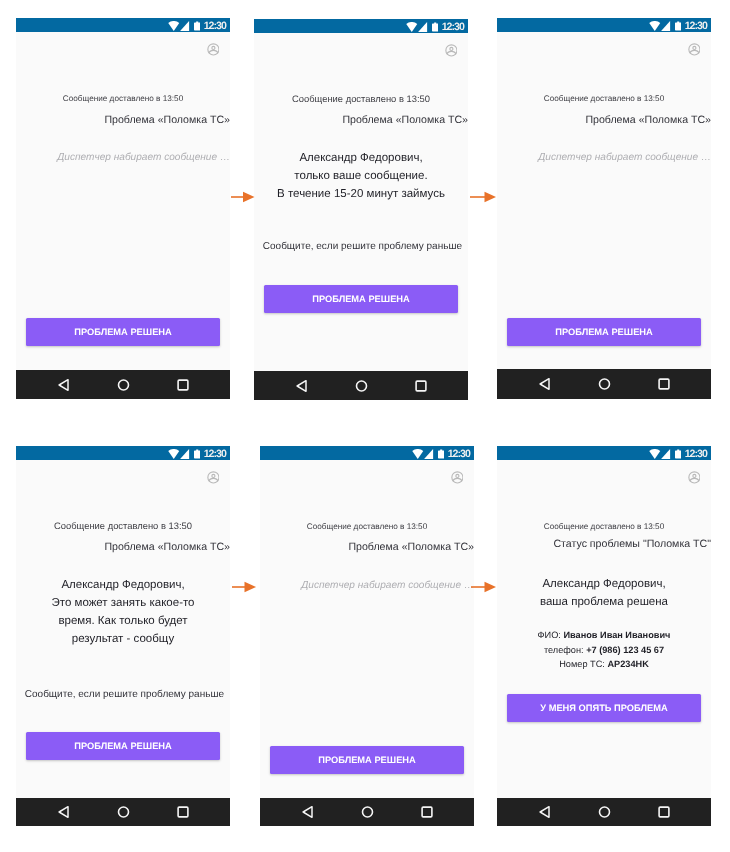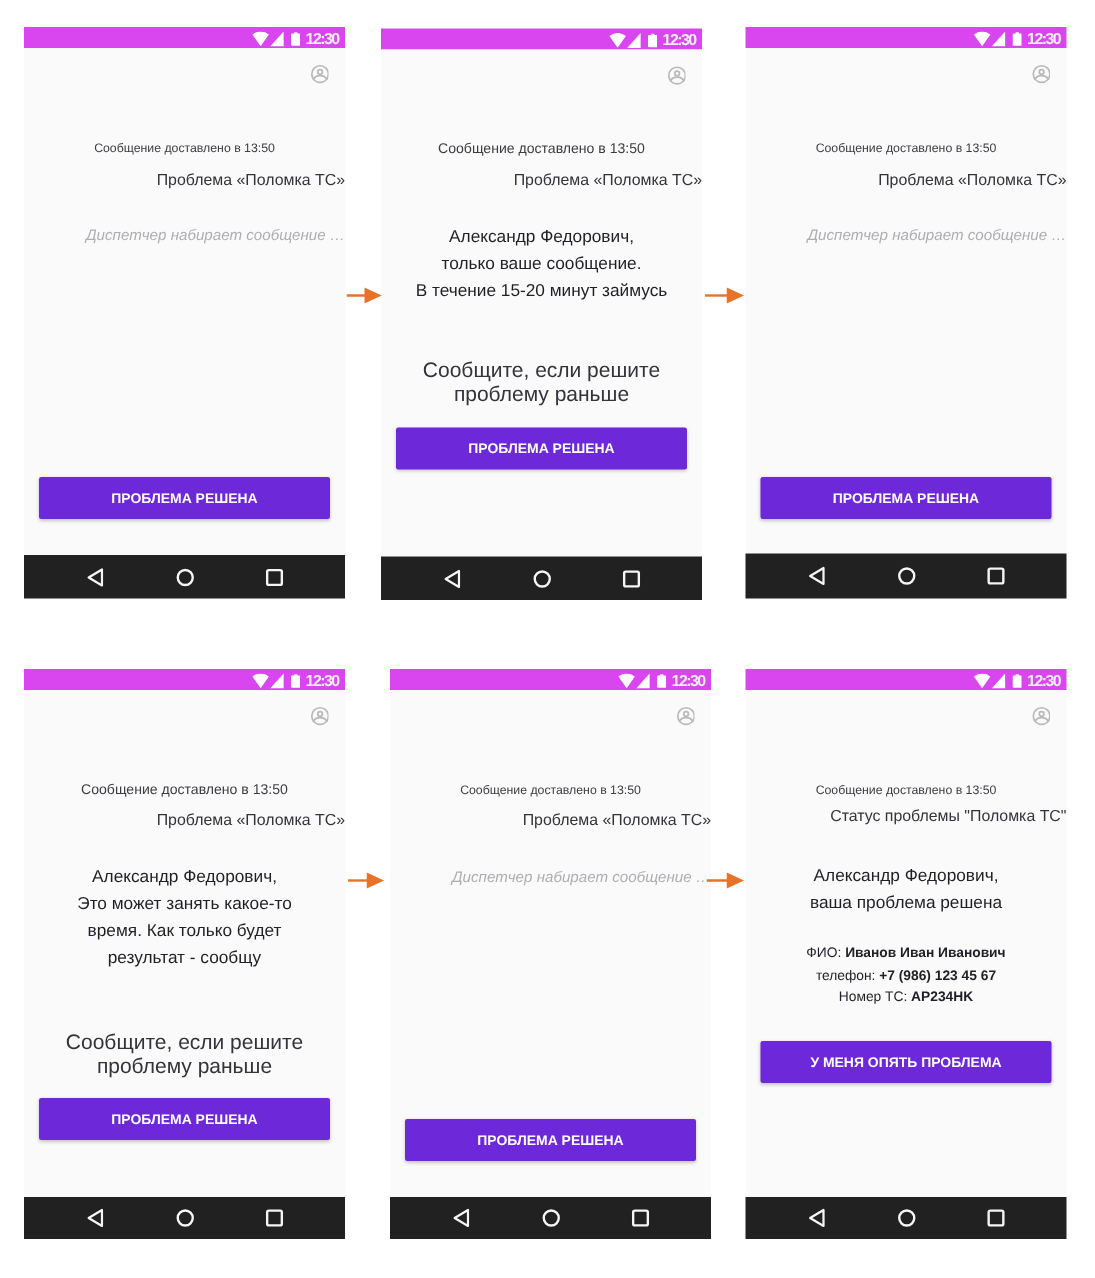--- a/index.html
+++ b/index.html
@@ -3,39 +3,39 @@
 <meta charset="utf-8">
 <title>Driver chat flow</title>
 <style>
   html,body{margin:0;padding:0;background:#ffffff;}
   body{width:730px;height:852px;font-family:"Liberation Sans",sans-serif;position:relative;overflow:hidden;
        -webkit-font-smoothing:antialiased;text-rendering:geometricPrecision;}
   .board{position:absolute;left:0;top:0;width:730px;height:852px;}
 
   
   .phone{position:absolute;width:214px;}
-  .statusbar{position:relative;height:14px;background:#d946ef;}
+  .statusbar{position:relative;height:14px;background:#0369a1;}
   .sb-right{position:absolute;right:4.2px;top:2.5px;height:10px;display:flex;align-items:flex-end;}
   .sb-icon{display:block;}
   .sb-time{color:#efefef;font-size:10.6px;font-weight:bold;line-height:10px;margin-left:3.7px;letter-spacing:-1.0px;position:relative;top:0.6px;}
   .screen{position:relative;background:#fafafa;height:339px;overflow:hidden;}
   .navbar{height:28px;background:#212121;position:relative;}
   .nav-ic{position:absolute;top:50%;transform:translateY(-50%);}
 
   
   .avatar{position:absolute;right:10.6px;top:11.4px;}
   .delivered{position:absolute;left:0;right:0;text-align:center;color:#3c3c42;font-size:8.2px;line-height:10px;white-space:nowrap;}
   .title{position:absolute;left:0;right:0;text-align:right;color:#33333a;font-size:10.6px;line-height:13px;white-space:nowrap;}
   .typing{position:absolute;left:0;right:0;text-align:right;color:#aeaeb2;font-style:italic;font-size:10.1px;line-height:13px;white-space:nowrap;}
   .msg{position:absolute;left:0;right:0;text-align:center;color:#1f1f26;font-size:11.5px;font-weight:normal;line-height:18px;white-space:nowrap;}
-  .note{position:absolute;left:6px;right:6px;text-align:center;color:#33333a;font-size:14px;line-height:15.6px;}
+  .note{position:absolute;left:6px;right:6px;text-align:right;color:#33333a;font-size:10px;line-height:15.6px;}
   .detail-head{position:absolute;left:0;right:0;text-align:center;color:#1f1f26;font-size:9.2px;font-weight:bold;line-height:14.4px;white-space:nowrap;}
   .detail-rows{position:absolute;left:0;right:0;text-align:center;color:#1f1f26;font-size:9.2px;line-height:14.4px;white-space:nowrap;}
   .detail-rows b{font-weight:bold;}
-  .btn{position:absolute;left:10px;right:10px;height:28px;background:#6d28d9;border-radius:1.5px;
+  .btn{position:absolute;left:10px;right:10px;height:28px;background:#8b5cf6;border-radius:1.5px;
        box-shadow:0 1px 2.5px rgba(0,0,0,0.22);display:flex;align-items:center;justify-content:center;}
   .btn span{color:#fff;font-size:9.3px;font-weight:bold;letter-spacing:0px;line-height:1;position:relative;top:0.8px;}
 
   
   .arrow{position:absolute;}
 </style>
 </head>
 <body>
 
 <div class="board" id="board">

